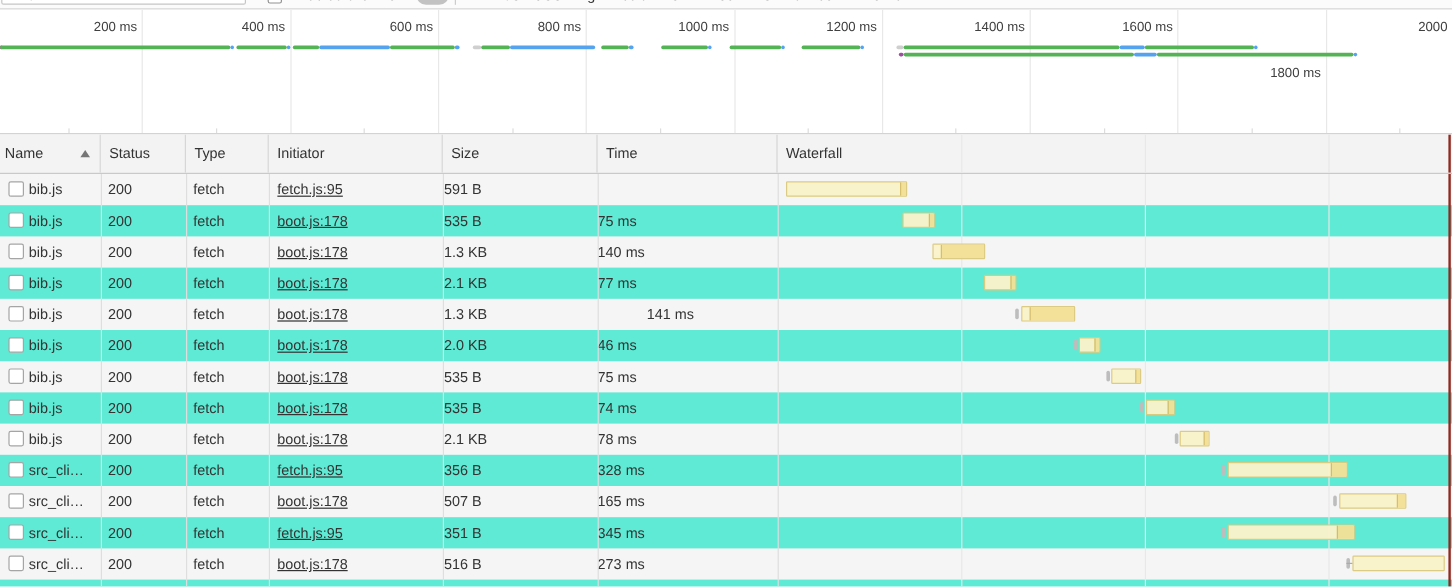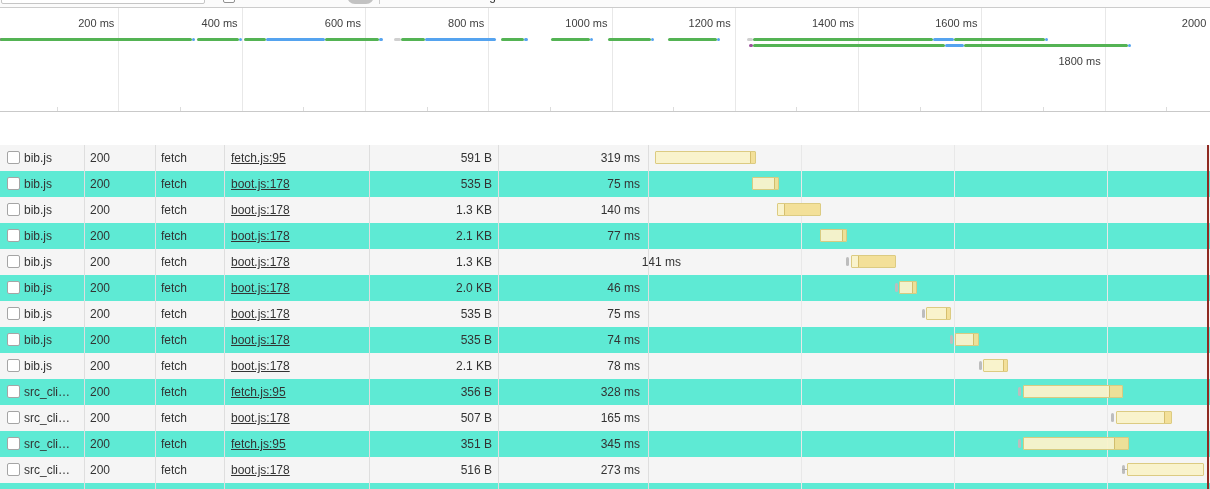--- a/index.html
+++ b/index.html
@@ -35,21 +35,21 @@
          border-right:1px solid #d6d6d6;color:#333;white-space:nowrap;overflow:hidden;}
   .sort-arrow{position:absolute;left:67px;top:13px;width:0;height:0;
               border-left:4px solid transparent;border-right:4px solid transparent;
               border-bottom:6px solid #757575;}
 
   
   .gbody{position:absolute;top:145px;left:0;width:1210px;height:344px;background:#5eead4;overflow:hidden;}
   .nrow{position:absolute;left:0;width:1210px;height:26px;}
   .nrow.odd{background:#f5f5f5;}
   .cell{position:absolute;top:0;height:26px;line-height:26px;white-space:nowrap;overflow:hidden;}
-  .cell.right{text-align:right;}
+  .cell.right{text-align:left;}
   .row-check{position:absolute;left:7px;top:6px;width:13px;height:13px;background:#fff;
              border:1px solid #a5a5a5;border-radius:2px;box-sizing:border-box;}
   .init-link{text-decoration:underline;color:#333;cursor:pointer;}
   .col-line{position:absolute;top:0;bottom:0;width:1px;background:#dedede;z-index:1;}
   .wf-grid{position:absolute;top:0;bottom:0;width:1px;background:#e8e8e8;z-index:1;}
   .load-line{position:absolute;top:0;bottom:0;width:2px;background:#8f2a21;z-index:4;}
   .wf-bar{position:absolute;top:6px;height:13px;background:#faf3cb;border:1px solid #dcca7e;
           border-radius:1px;box-sizing:border-box;z-index:2;opacity:.96;}
   .wf-dark{position:absolute;right:0;top:0;bottom:0;background:#f3e096;border-left:1px solid #d5bd69;}
   .wf-tick{position:absolute;width:3px;height:9px;top:8px;background:#bdbdbd;border-radius:1.5px;z-index:2;}
@@ -135,30 +135,42 @@
       <div class="ov-seg" style="left: 933px; width: 21px; top: 30px; background: rgb(85, 163, 239);"></div>
       <div class="ov-seg" style="left: 954px; width: 91px; top: 30px; background: rgb(84, 179, 84);"></div>
       <div class="ov-seg" style="left: 1045px; width: 3px; top: 30px; background: rgb(85, 163, 239);"></div>
       <div class="ov-seg" style="left: 749px; width: 3.5px; top: 35.5px; background: rgb(156, 79, 156);"></div>
       <div class="ov-seg" style="left: 752.5px; width: 192px; top: 35.5px; background: rgb(84, 179, 84);"></div>
       <div class="ov-seg" style="left: 944.5px; width: 19.5px; top: 35.5px; background: rgb(85, 163, 239);"></div>
       <div class="ov-seg" style="left: 964px; width: 164px; top: 35.5px; background: rgb(84, 179, 84);"></div>
       <div class="ov-seg" style="left: 1128px; width: 3px; top: 35.5px; background: rgb(85, 163, 239);"></div>
     </div>
 
+  <div class="ghead" id="ghead">
+      <div class="hcell" style="left: 0px; width: 84px; padding-left: 4px;">Name<div class="sort-arrow"></div></div>
+      <div class="hcell" style="left: 84px; width: 71px;">Status</div>
+      <div class="hcell" style="left: 155px; width: 69px;">Type</div>
+      <div class="hcell" style="left: 224px; width: 145px;">Initiator</div>
+      <div class="hcell" style="left: 369px; width: 129px;">Size</div>
+      <div class="hcell" style="left: 498px; width: 150px;">Time</div>
+      <div class="hcell" style="left: 648px; width: 562px; border-right: none;">Waterfall</div>
+      <div class="wf-grid" style="left: 801px;"></div>
+      <div class="wf-grid" style="left: 954px;"></div>
+      <div class="wf-grid" style="left: 1107px;"></div>
+      <div class="load-line" style="left: 1207px;"></div>
+    </div>
 
   <div class="gbody" id="gbody">
       <div class="nrow odd" style="top: 0px;">
         <div class="row-check"></div>
         <div class="cell" style="left: 24px; width: 58px;">bib.js</div>
         <div class="cell" style="left: 90px; width: 60px;">200</div>
         <div class="cell" style="left: 161px; width: 58px;">fetch</div>
         <div class="cell" style="left: 231px; width: 134px;"><span class="init-link">fetch.js:95</span></div>
         <div class="cell right" style="left: 370px; width: 122px;">591 B</div>
-        <div class="cell right" style="left: 498px; width: 142px;">319 ms</div>
         <div class="wf-bar" style="left: 654.5px; width: 101px;">
           <div class="wf-dark" style="width: 3.5px;"></div>
         </div>
       </div>
       <div class="nrow" style="top: 26px;">
         <div class="row-check"></div>
         <div class="cell" style="left: 24px; width: 58px;">bib.js</div>
         <div class="cell" style="left: 90px; width: 60px;">200</div>
         <div class="cell" style="left: 161px; width: 58px;">fetch</div>
         <div class="cell" style="left: 231px; width: 134px;"><span class="init-link">boot.js:178</span></div>

